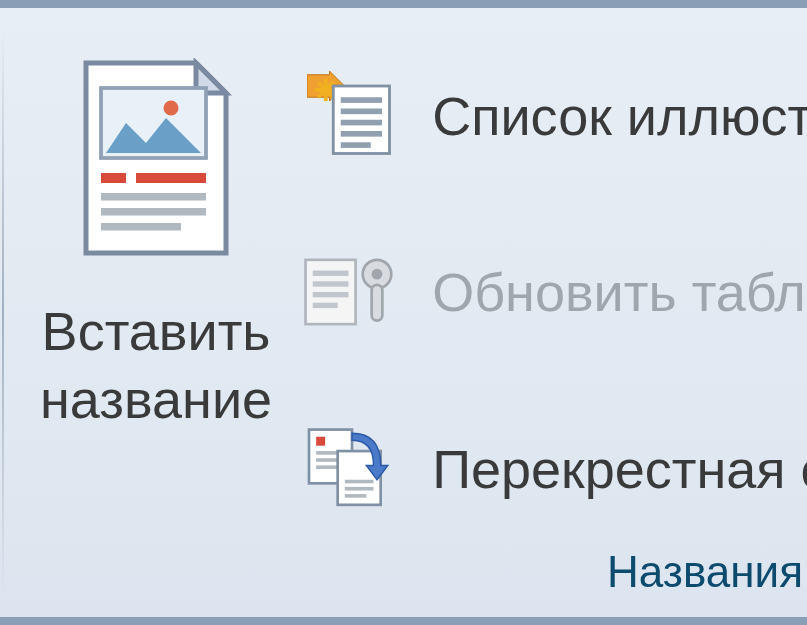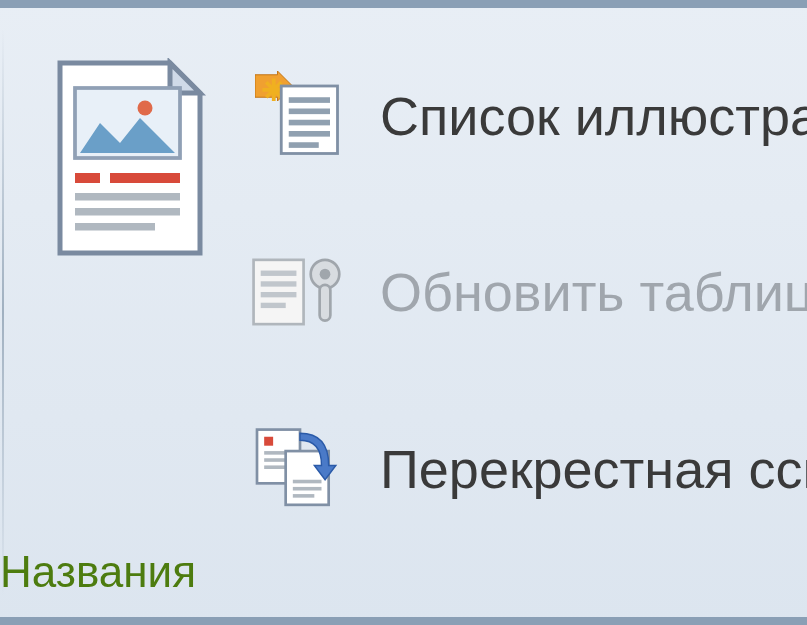--- a/index.html
+++ b/index.html
@@ -77,22 +77,22 @@
       color: #3a3a3a;
       white-space: nowrap;
       overflow: hidden;
       font-weight: 400;
     }
     .small-label.disabled {
       color: #a0a6ad;
     }
     .group-label {
       font-size: 44px;
-      color: #4d7c0f;
-      text-align: left;
+      color: #0c4a6e;
+      text-align: right;
       padding: 10px 4px 20px 0;
       overflow: hidden;
       white-space: nowrap;
     }
     .separator {
       position: absolute;
       left: 2px;
       top: 20px;
       bottom: 20px;
       width: 2px;
@@ -114,20 +114,24 @@
           <path d="M 48 2 L 48 14 L 60 14 Z" fill="#d0dae8" stroke="#7a8aa0" stroke-width="2"></path>
           <rect x="10" y="12" width="42" height="28" fill="#e8f0f8" stroke="#90a0b5" stroke-width="1.5"></rect>
           <circle cx="38" cy="20" r="3" fill="#e06a4a"></circle>
           <path d="M 12 38 L 20 26 L 28 34 L 36 24 L 44 32 L 50 38 Z" fill="#6a9fc8"></path>
           <rect x="10" y="46" width="10" height="4" fill="#d84a3a"></rect>
           <rect x="24" y="46" width="28" height="4" fill="#d84a3a"></rect>
           <rect x="10" y="54" width="42" height="3" fill="#b0b8c0"></rect>
           <rect x="10" y="60" width="42" height="3" fill="#b0b8c0"></rect>
           <rect x="10" y="66" width="32" height="3" fill="#b0b8c0"></rect>
         </svg>
+      </div>
+      <div class="big-label">
+        <span>Вставить</span><br>
+        <span>название</span>
       </div>
     </div>
 
     <div class="side-buttons">
 
       <div class="small-button">
         <div class="small-icon-wrap">
           <svg viewBox="0 0 48 48" width="90" height="90">
             <path d="M 2 4 L 14 4 L 14 2 L 22 10 L 14 18 L 14 16 L 2 16 Z" fill="#f0a030" stroke="#c07010" stroke-width="0.5" transform="translate(-2,-2)"></path>
             <path d="M 0 0 L 8 8 M 8 0 L 0 8 M 4 -2 L 4 10 M -2 4 L 10 4" stroke="#f0b020" stroke-width="2" transform="translate(6,6)"></path>

